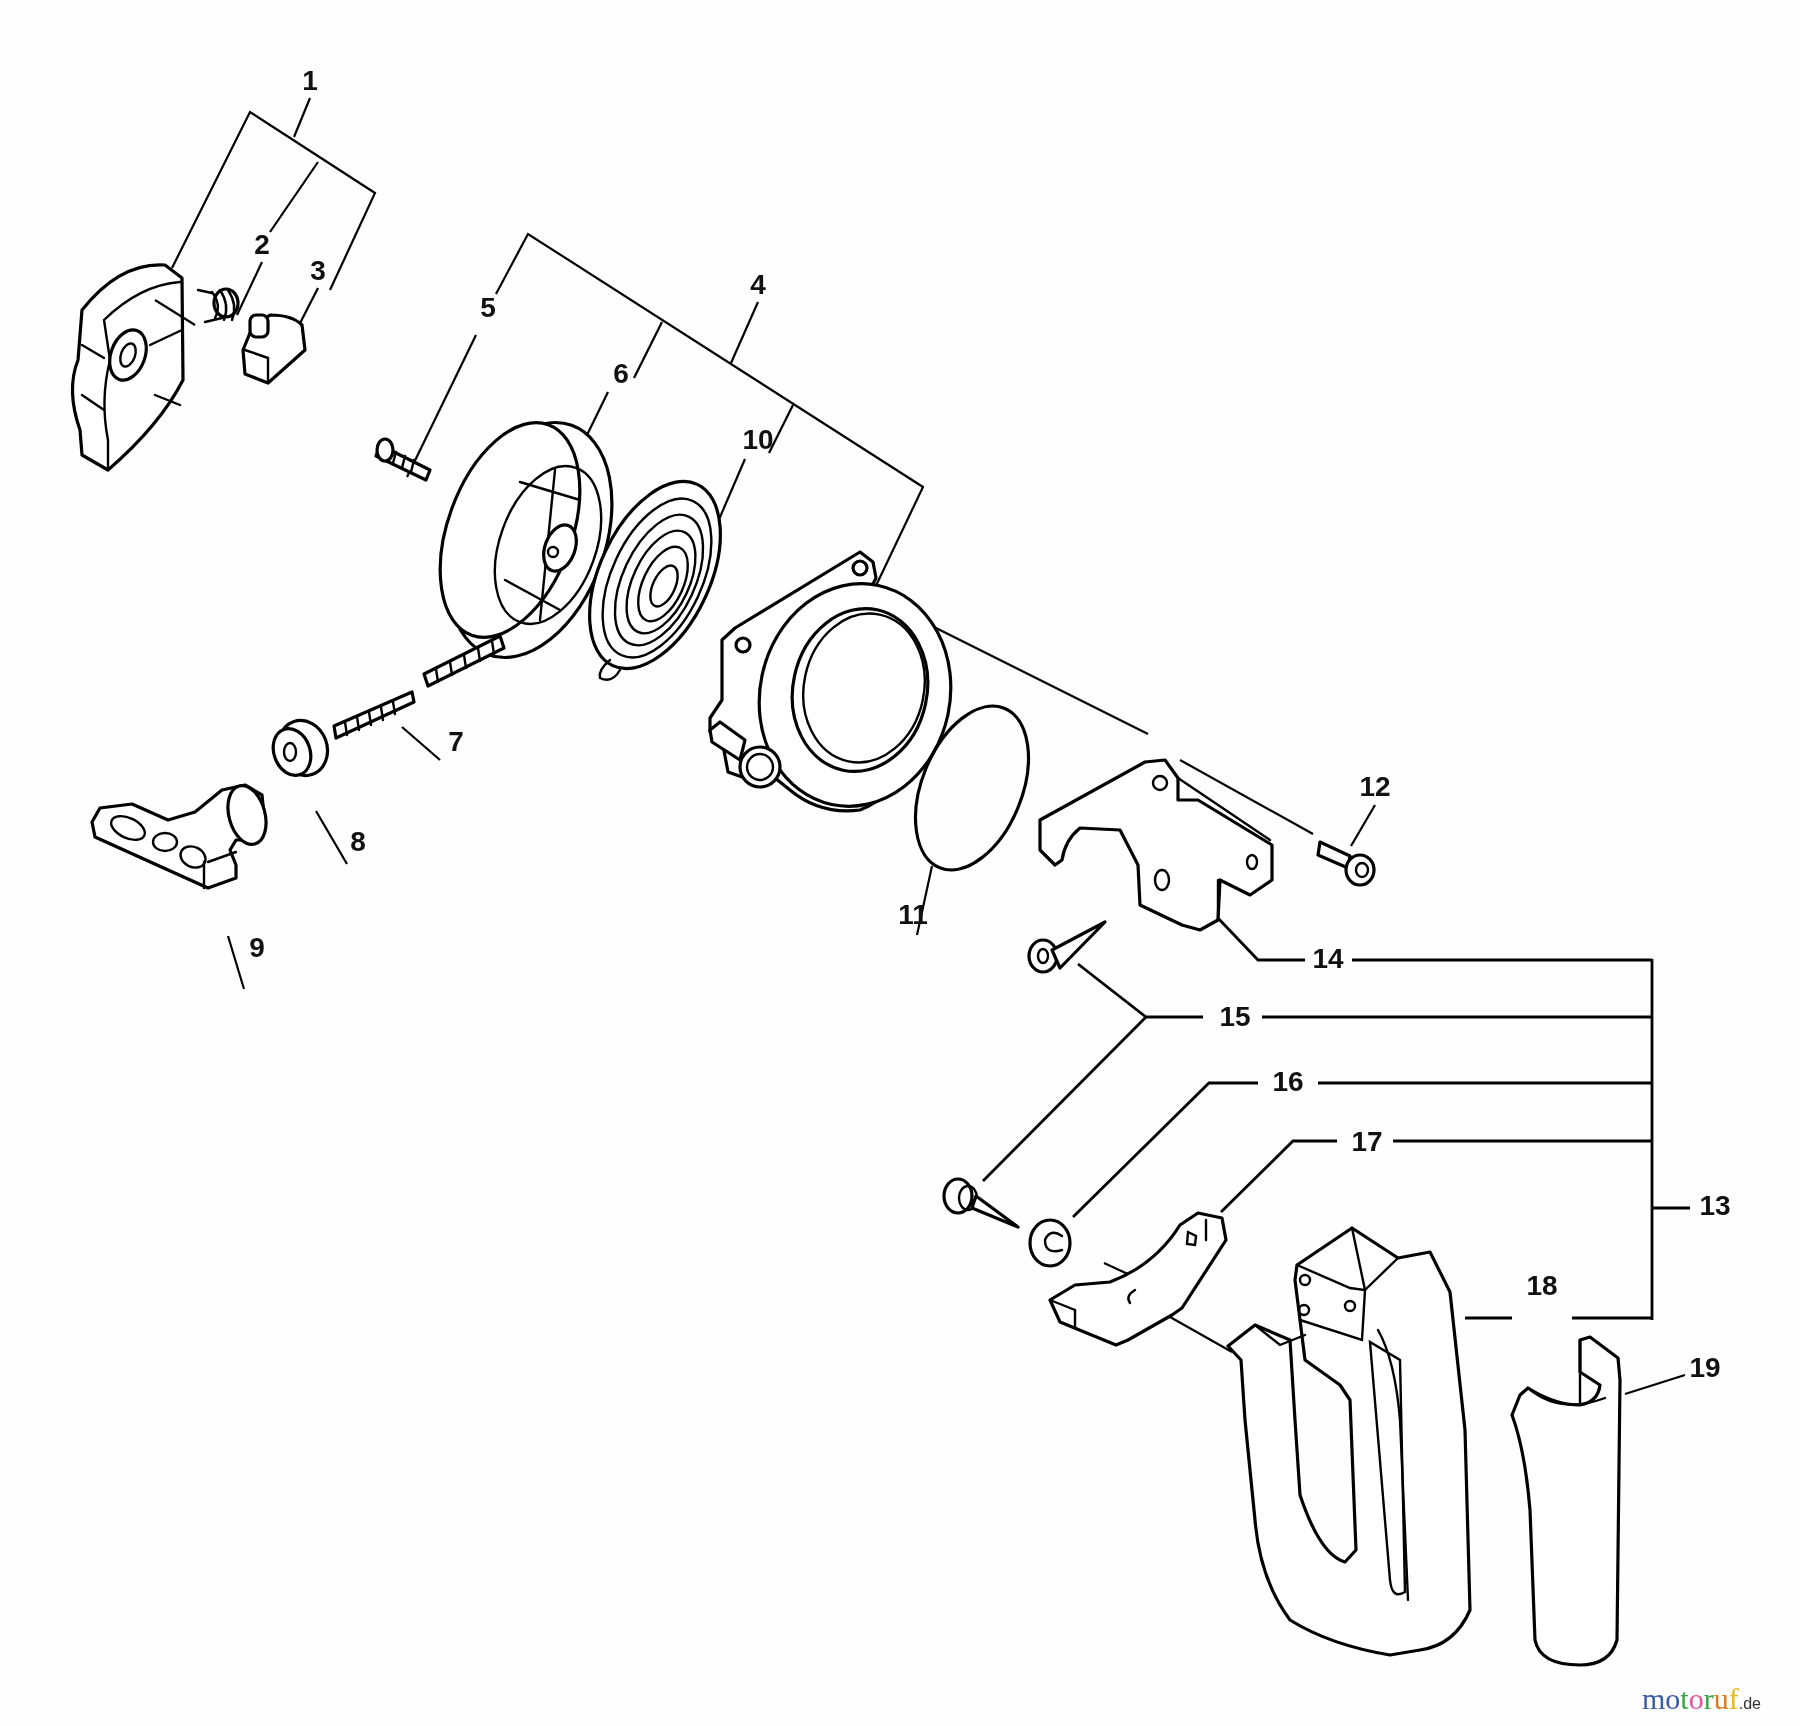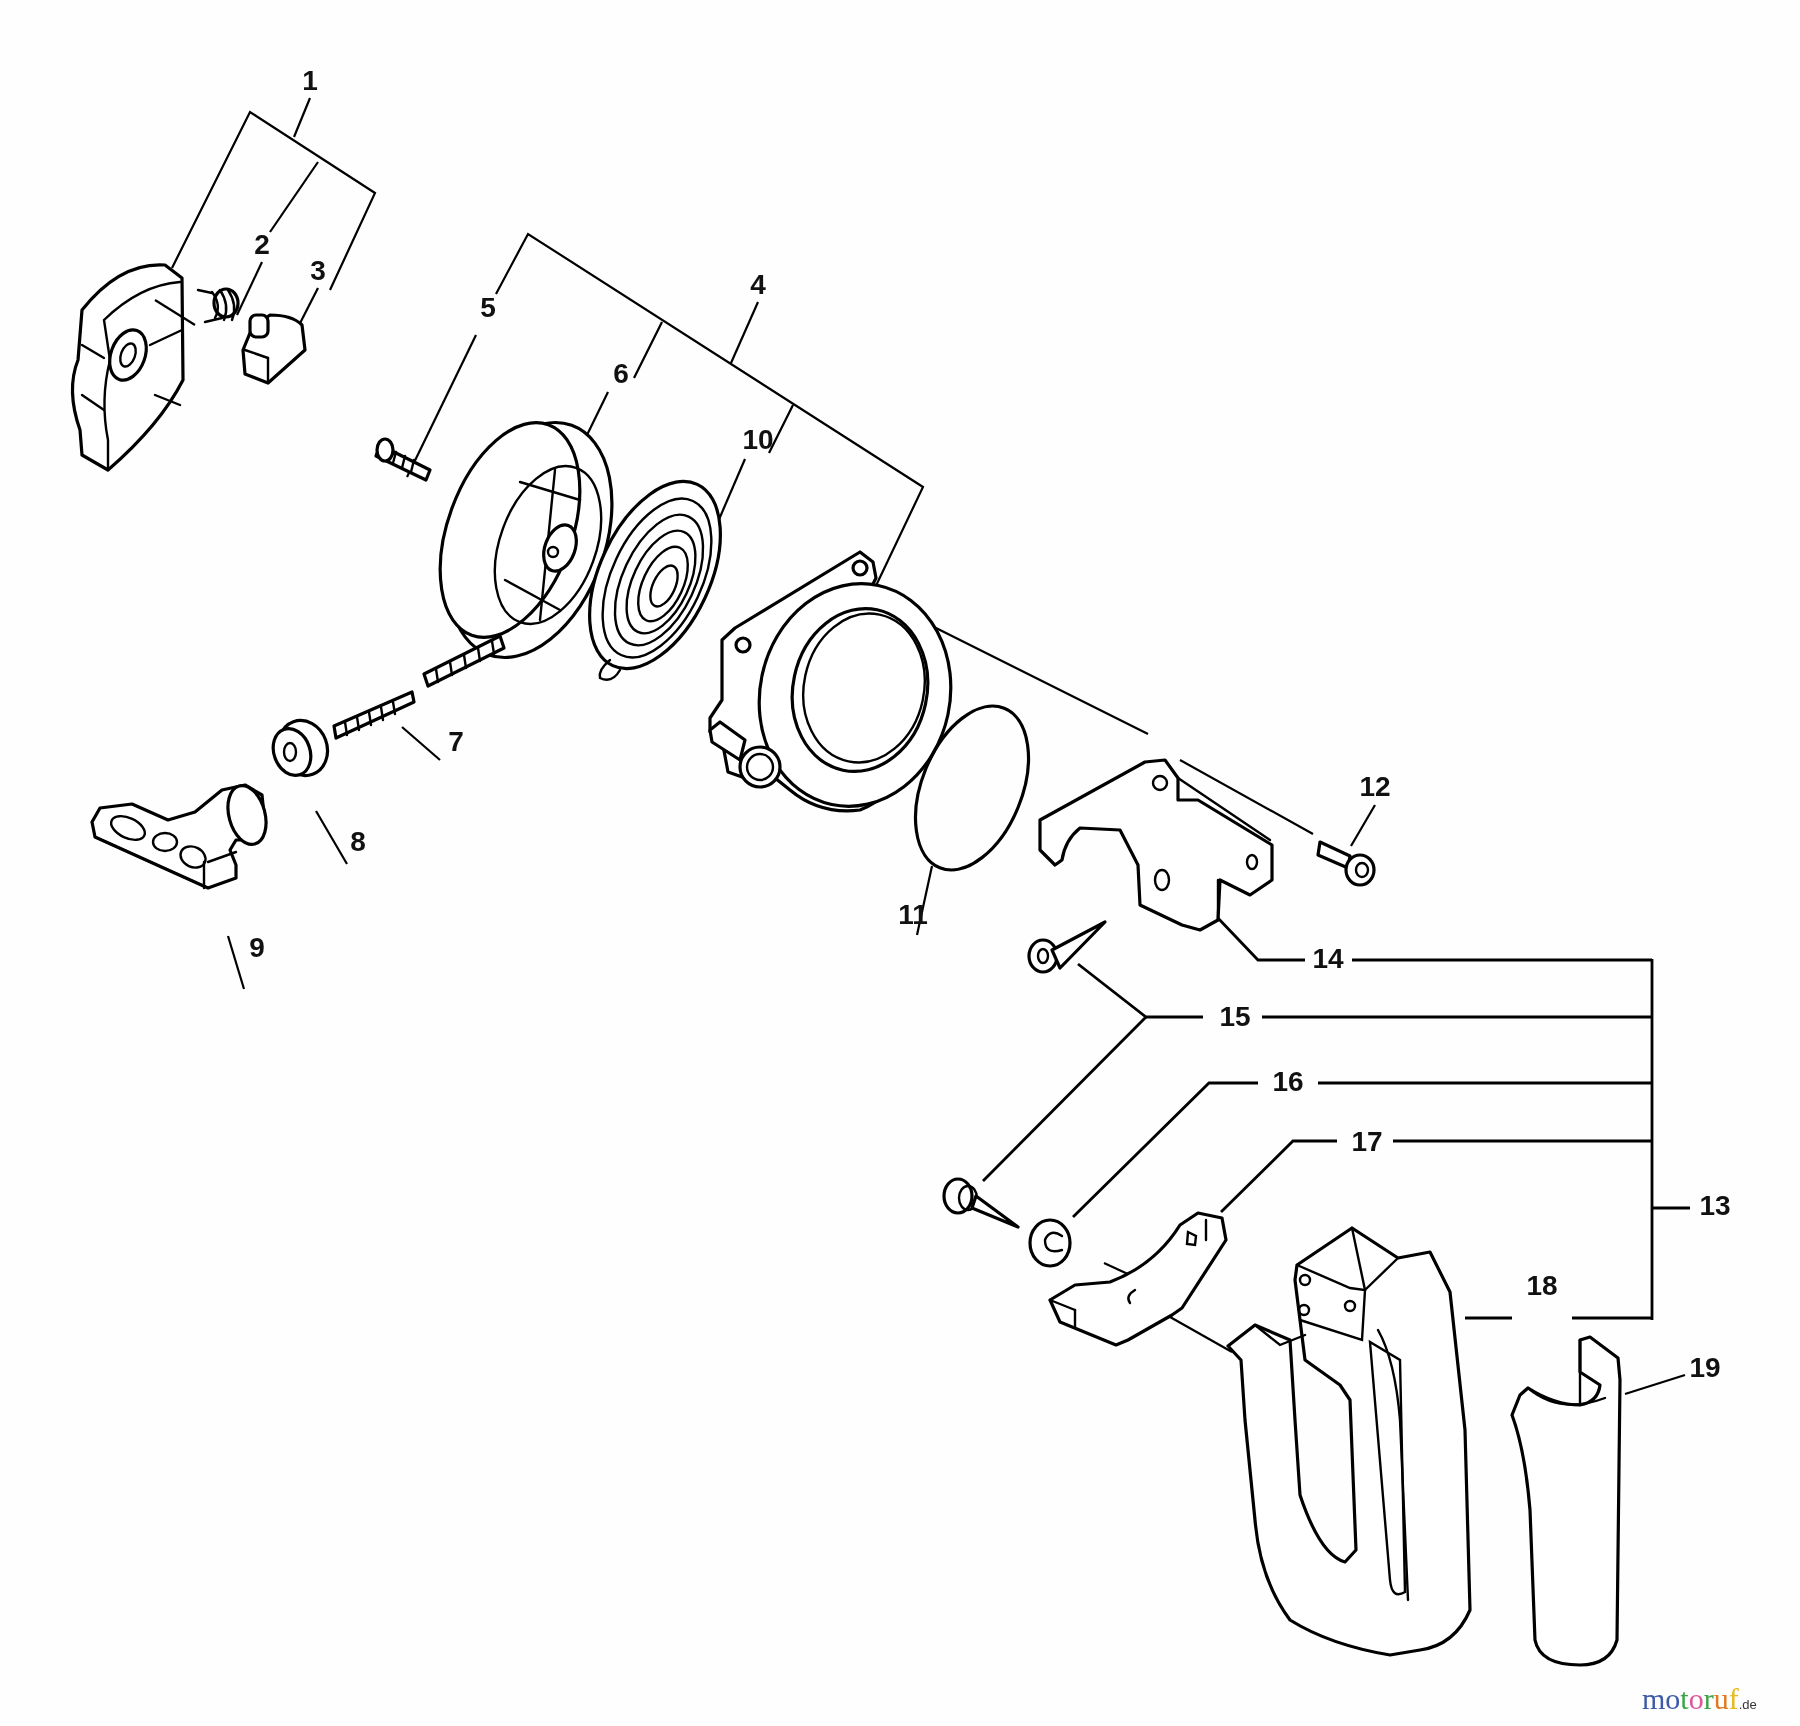--- a/index.html
+++ b/index.html
@@ -5,21 +5,21 @@
   html,body{margin:0;padding:0;background:#fdfefd;}
   body{width:1800px;height:1726px;position:relative;overflow:hidden;font-family:"Liberation Sans",sans-serif;}
   svg#diagram{position:absolute;left:0;top:0;width:1800px;height:1726px;}
   .part{fill:#ffffff;stroke:#000;stroke-width:3.2;stroke-linejoin:round;stroke-linecap:round;}
   .thin{fill:none;stroke:#000;stroke-width:2.4;stroke-linecap:round;}
   .lead{fill:none;stroke:#000;stroke-width:2.2;}
   .lead-b{fill:none;stroke:#000;stroke-width:2.8;}
   .num{font-family:"Liberation Sans",sans-serif;font-weight:bold;font-size:28px;fill:#111;text-anchor:middle;dominant-baseline:middle;}
   .wm{position:absolute;left:1642px;top:1682px;font-family:"Liberation Serif",serif;font-size:30px;letter-spacing:0px;}
   .wm span{display:inline-block;}
-  .wm .tld{font-size:13px;color:#333;font-family:"Liberation Sans",sans-serif;}
+  .wm .tld{font-size:16px;color:#333;font-family:"Liberation Sans",sans-serif;}
 </style>
 </head>
 <body>
 
 <svg id="diagram" viewBox="0 0 1800 1726" xmlns="http://www.w3.org/2000/svg">
 
   <g>
 
     <polyline class="lead" points="172,268 250,112 375,193 330,290"></polyline>
     <line class="lead" x1="310" y1="98" x2="294" y2="137"></line>

